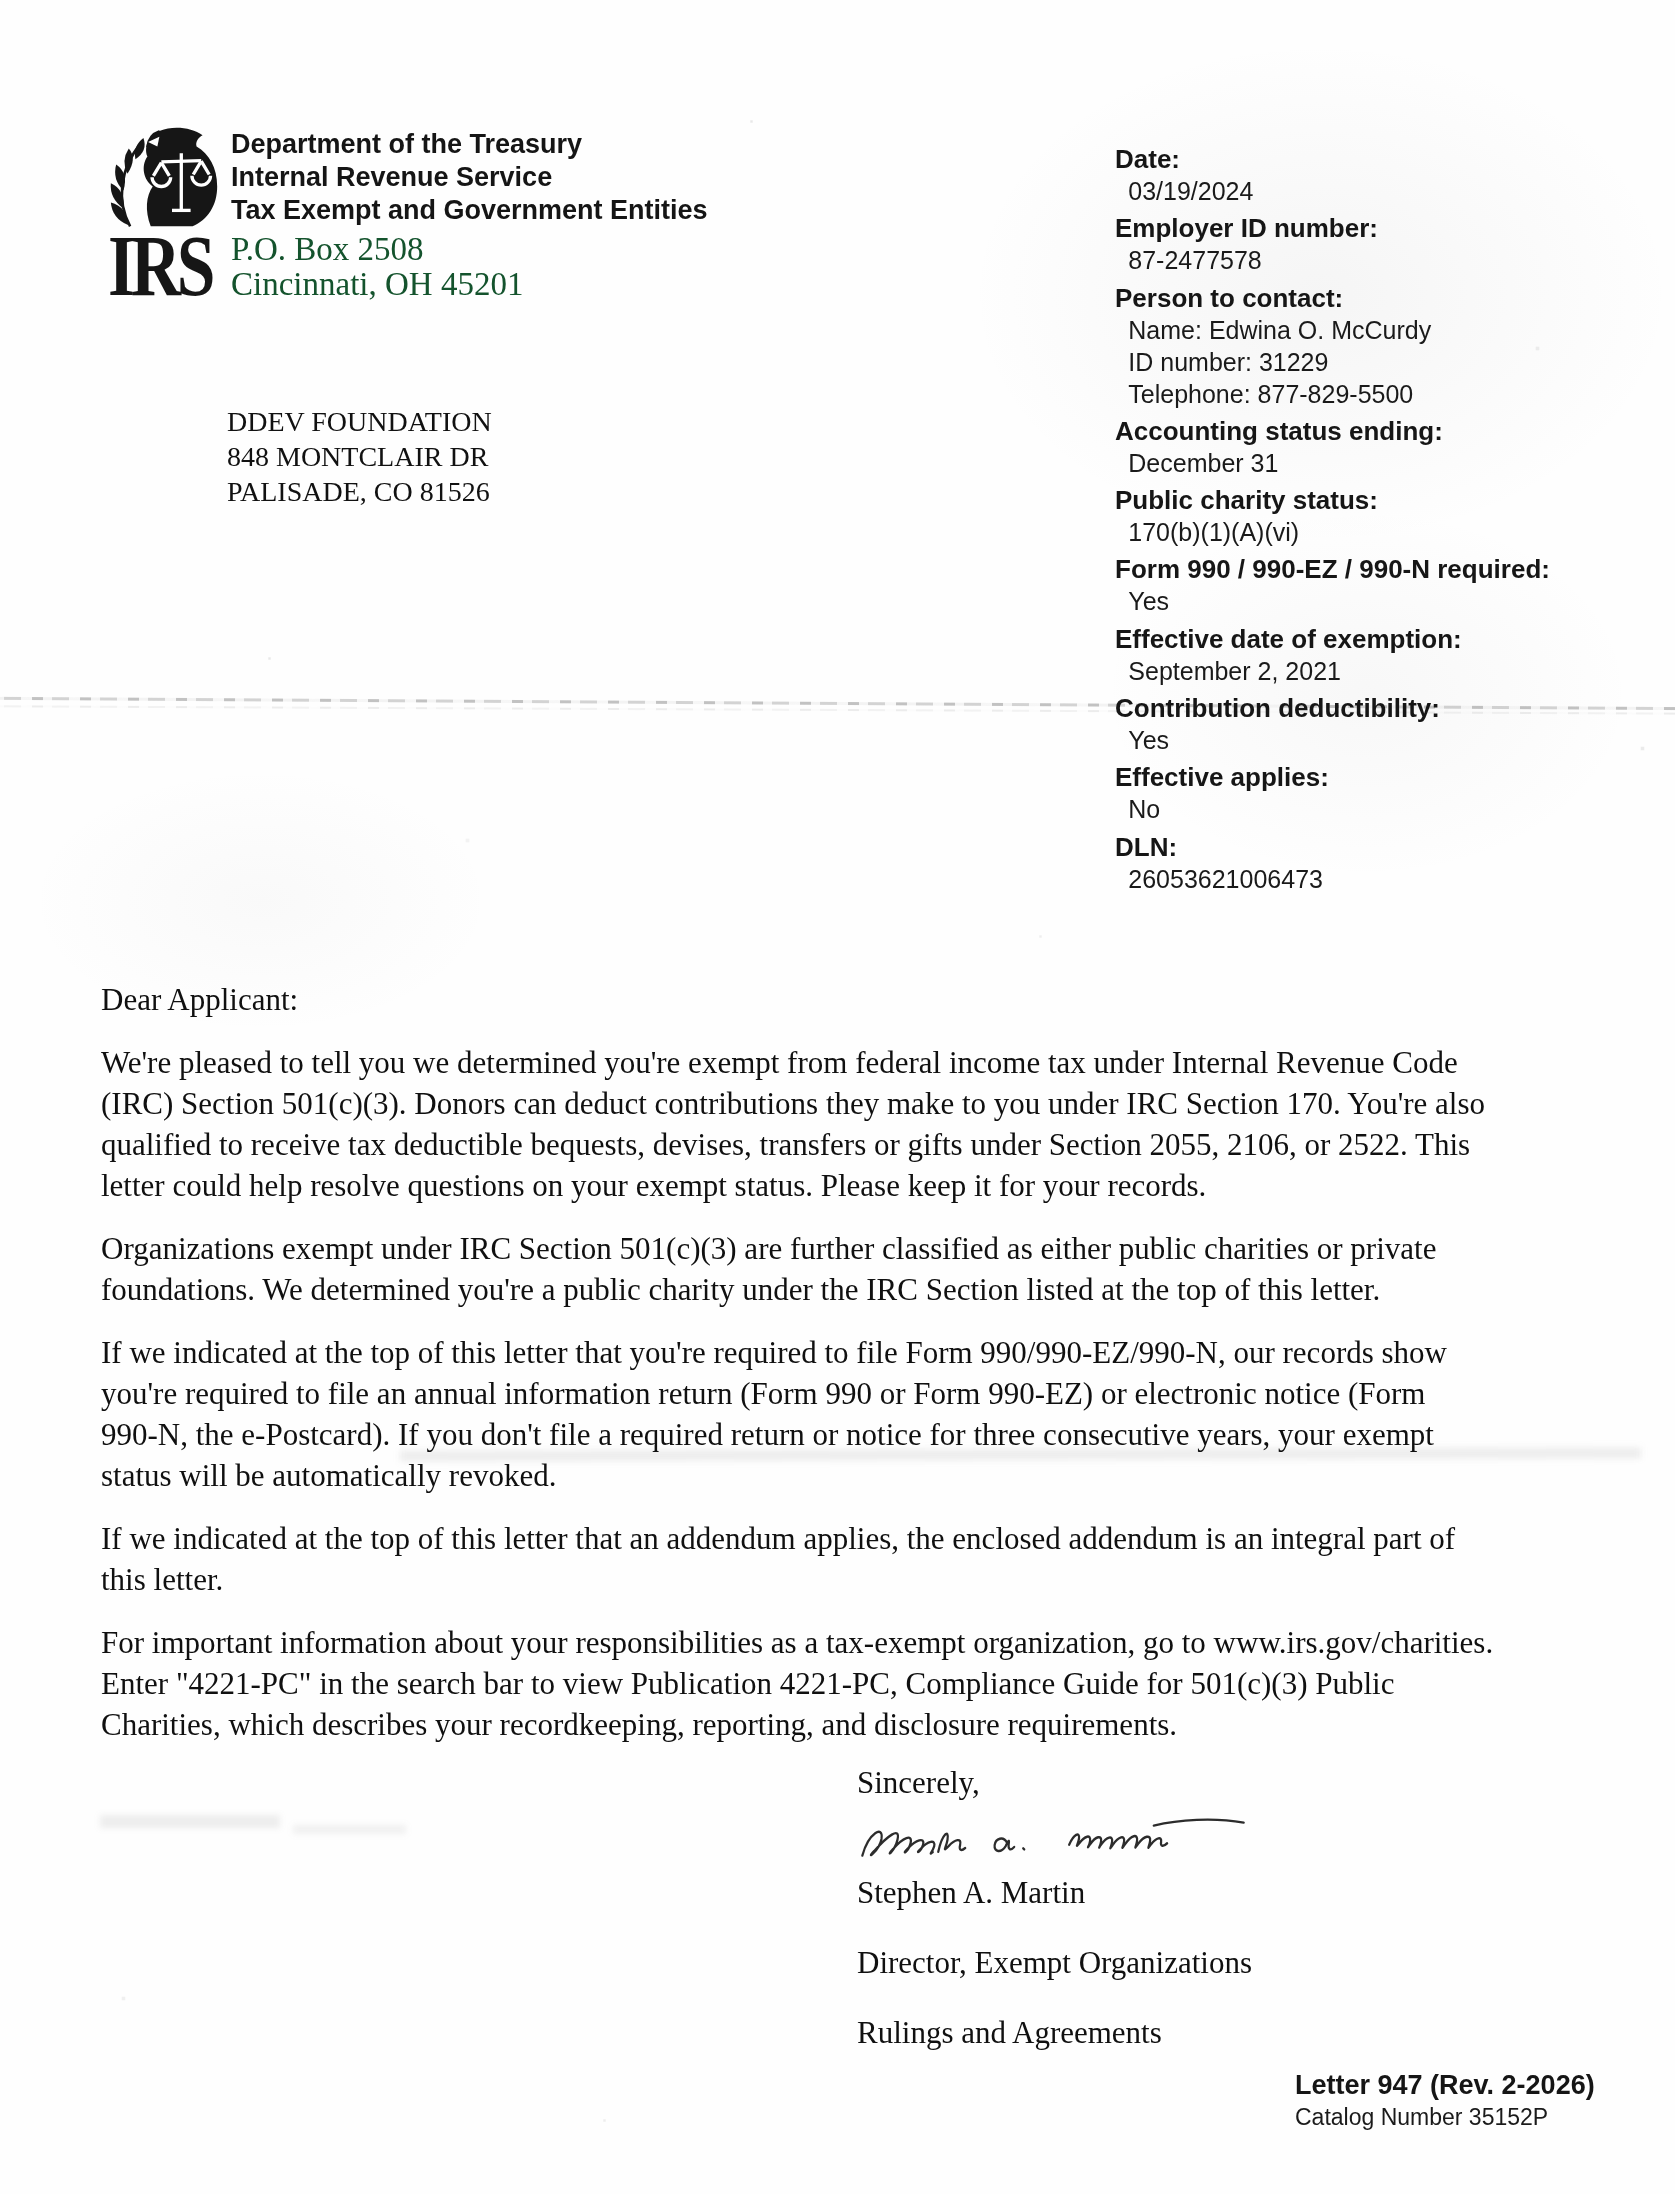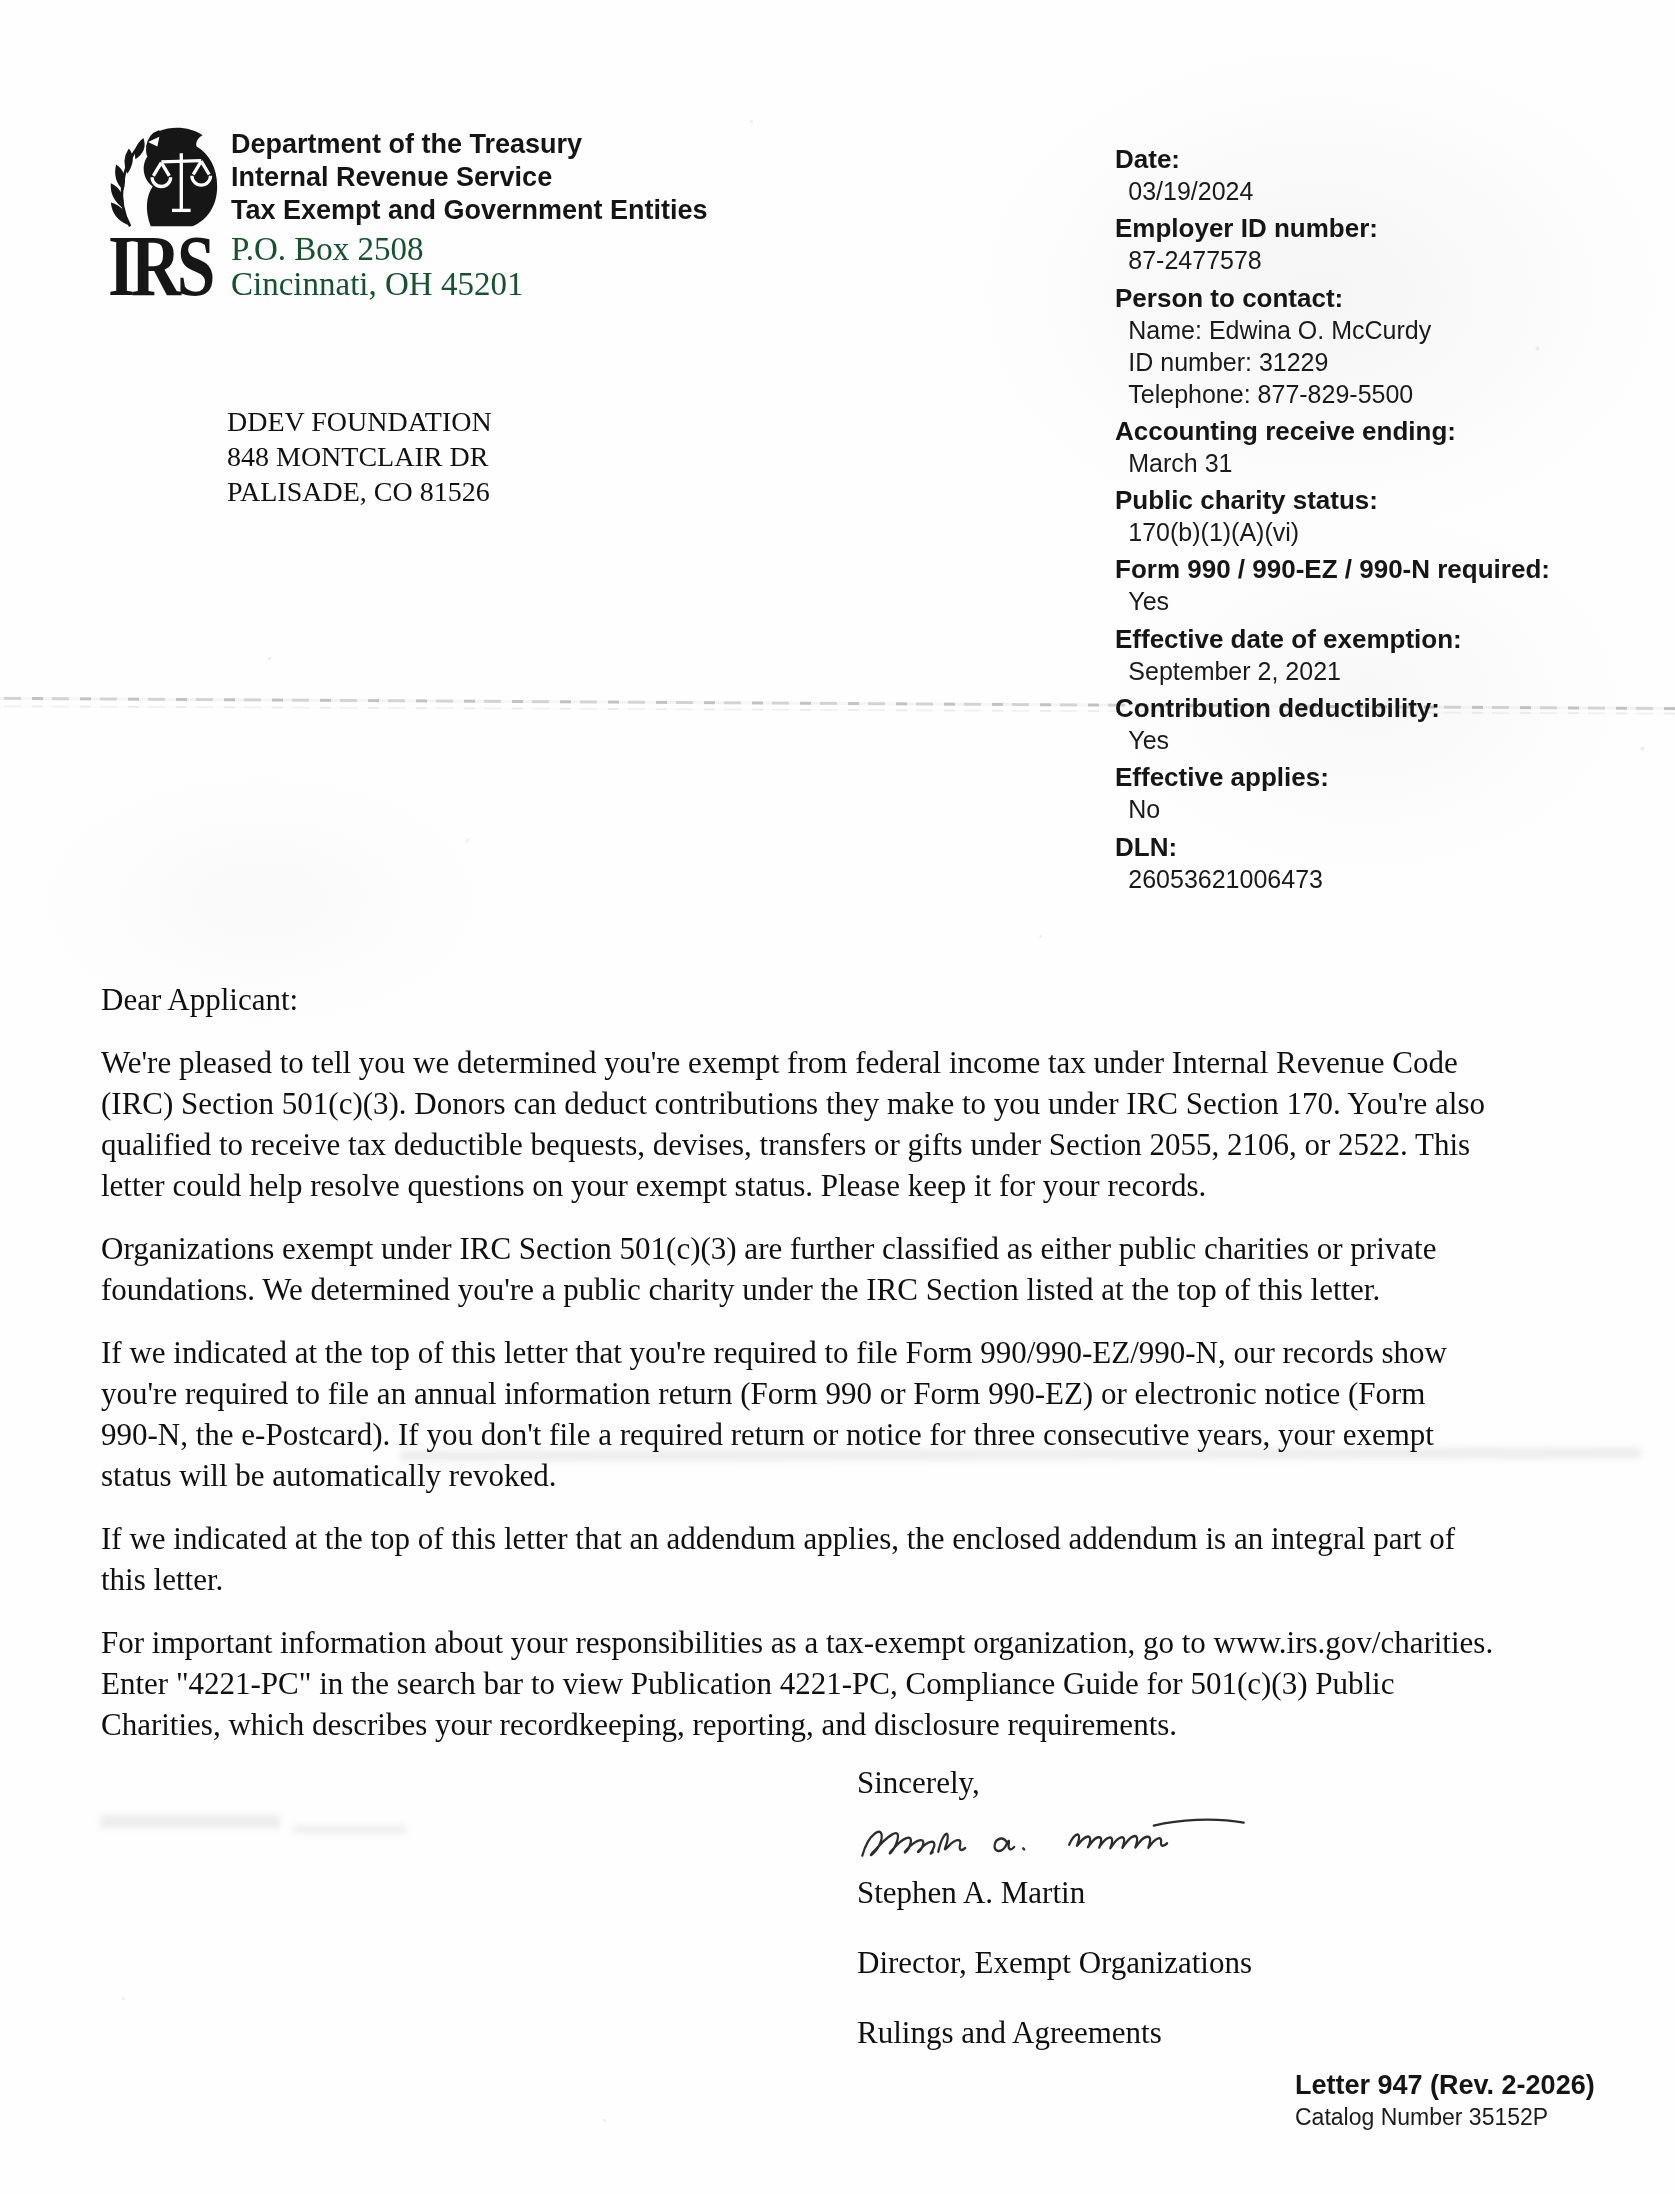--- a/index.html
+++ b/index.html
@@ -155,22 +155,22 @@
         <div class="info-label">Employer ID number:</div>
         <div class="info-value">87-2477578</div>
       </div>
       <div class="info-pair">
         <div class="info-label">Person to contact:</div>
         <div class="info-value">Name: Edwina O. McCurdy</div>
         <div class="info-value">ID number: 31229</div>
         <div class="info-value">Telephone: 877-829-5500</div>
       </div>
       <div class="info-pair">
-        <div class="info-label">Accounting receive ending:</div>
-        <div class="info-value">March 31</div>
+        <div class="info-label">Accounting status ending:</div>
+        <div class="info-value">December 31</div>
       </div>
       <div class="info-pair">
         <div class="info-label">Public charity status:</div>
         <div class="info-value">170(b)(1)(A)(vi)</div>
       </div>
       <div class="info-pair">
         <div class="info-label">Form 990 / 990-EZ / 990-N required:</div>
         <div class="info-value">Yes</div>
       </div>
       <div class="info-pair">

